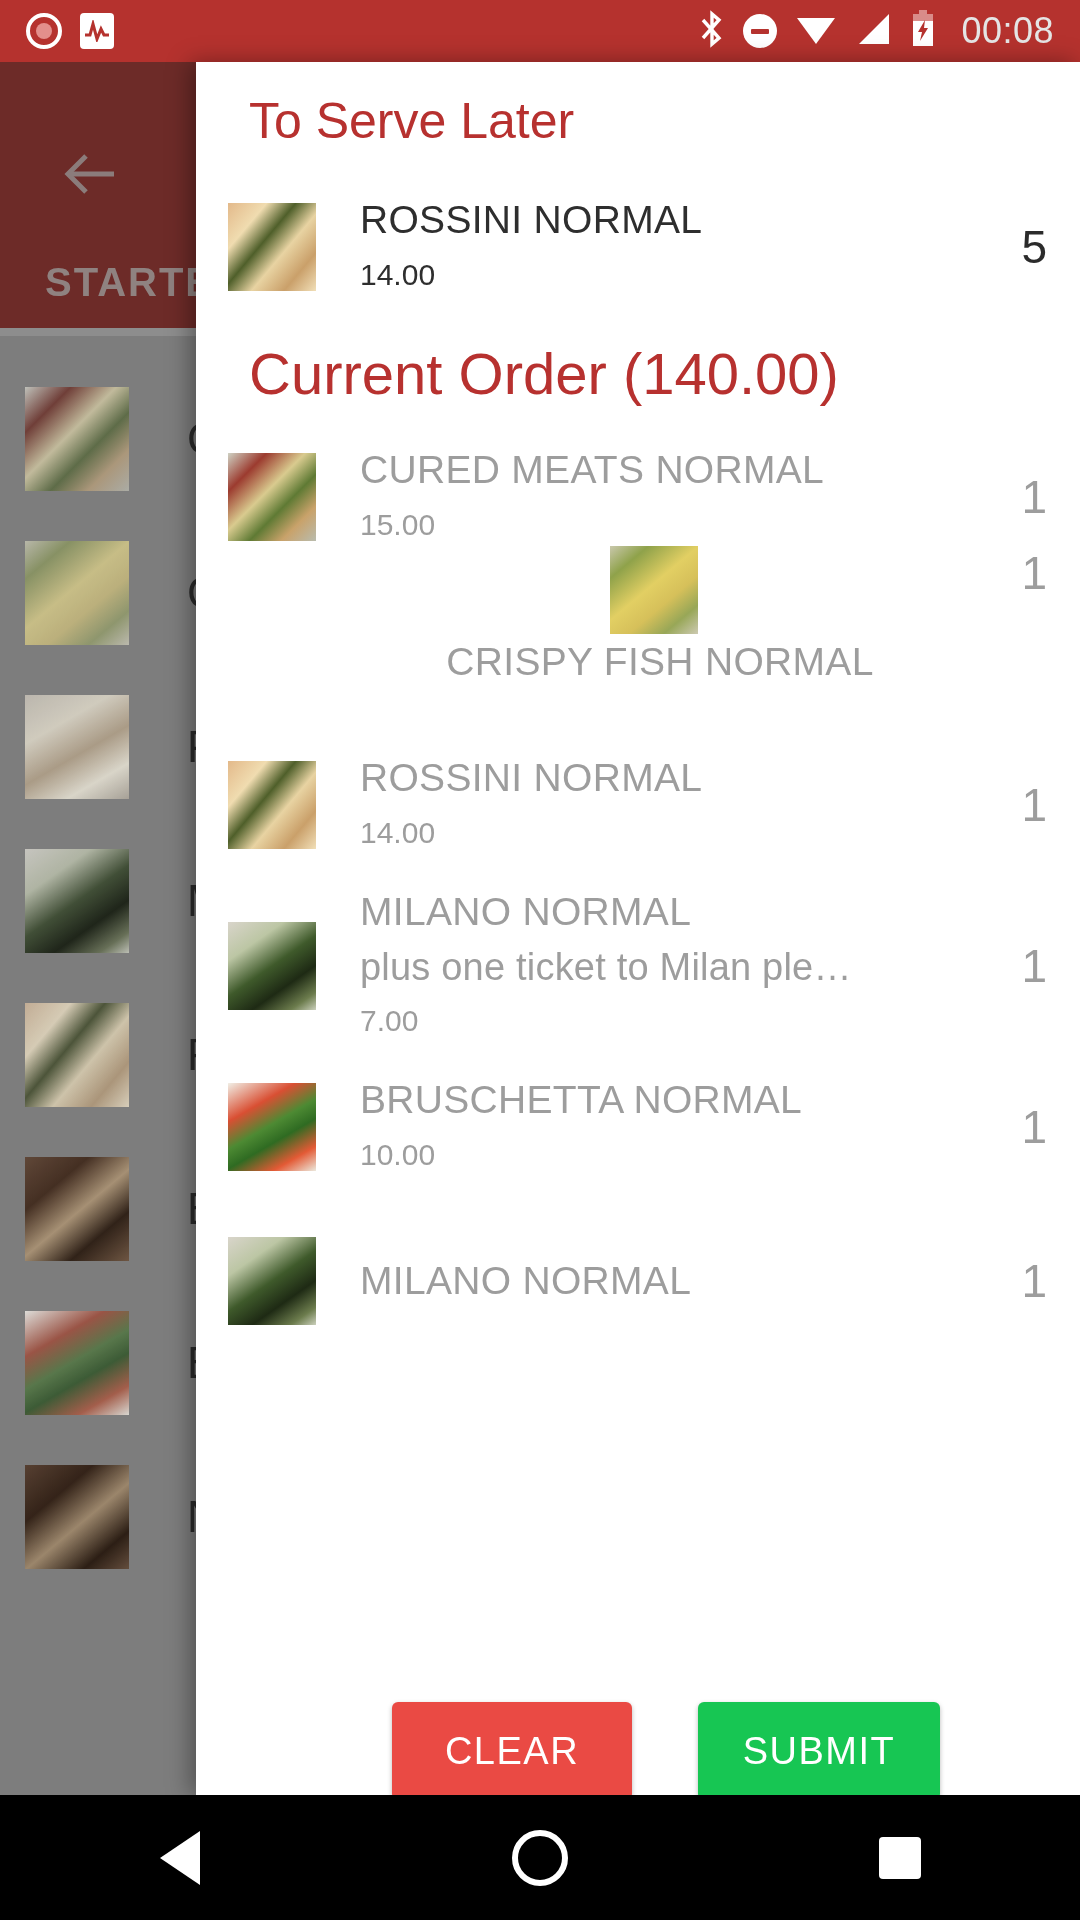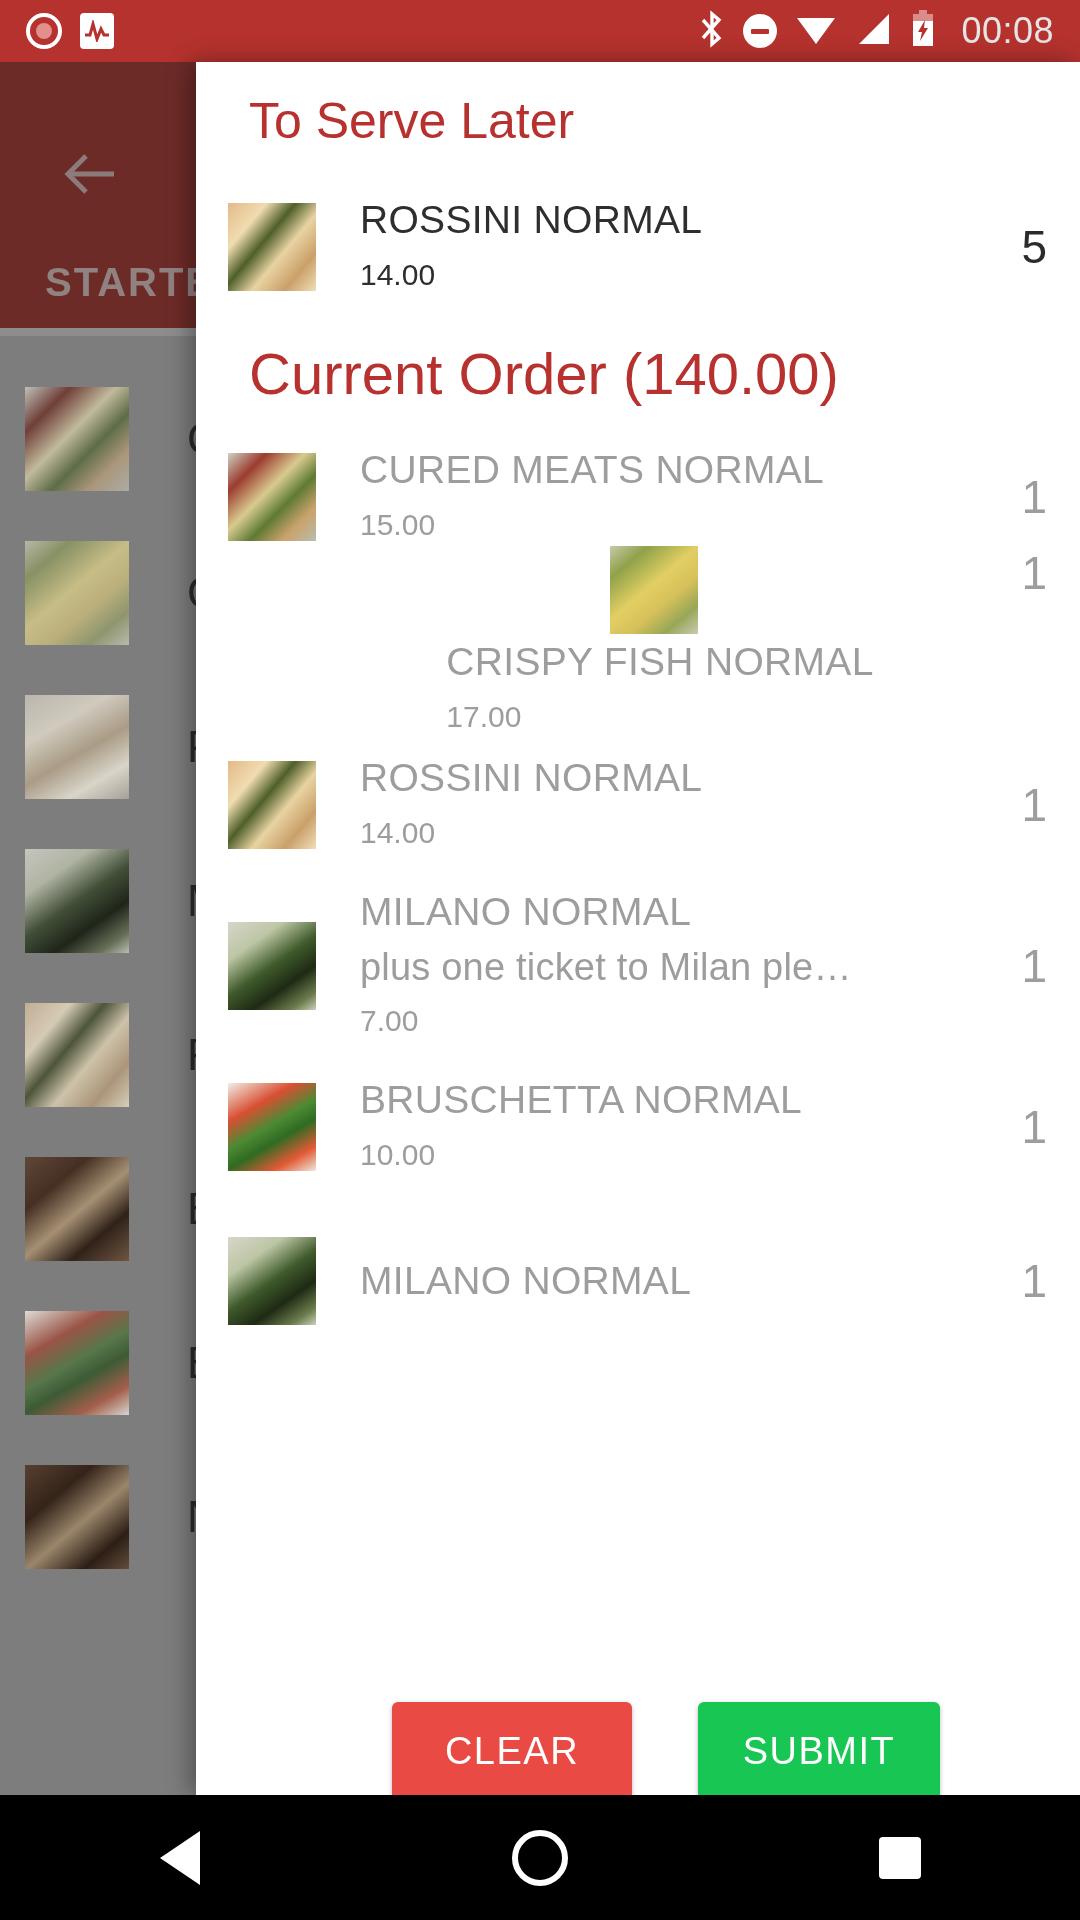--- a/index.html
+++ b/index.html
@@ -216,21 +216,20 @@
             <div class="item-body">
               <div class="item-name">CURED MEATS NORMAL</div>
               <div class="item-price">15.00</div>
             </div>
             <div class="item-qty">1</div>
           </div>
           <div class="item muted" style="top: 484px; height: 154px; flex-direction: column;">
             <div class="item-thumb ph-crispy"></div>
             <div class="item-body">
               <div class="item-name">CRISPY FISH NORMAL</div>
-              <div class="item-price">17.00</div>
             </div>
             <div class="item-qty">1</div>
           </div>
           <div class="item muted" style="top: 666px; height: 154px;">
             <div class="item-thumb ph-rossini"></div>
             <div class="item-body">
               <div class="item-name">ROSSINI NORMAL</div>
               <div class="item-price">14.00</div>
             </div>
             <div class="item-qty">1</div>

